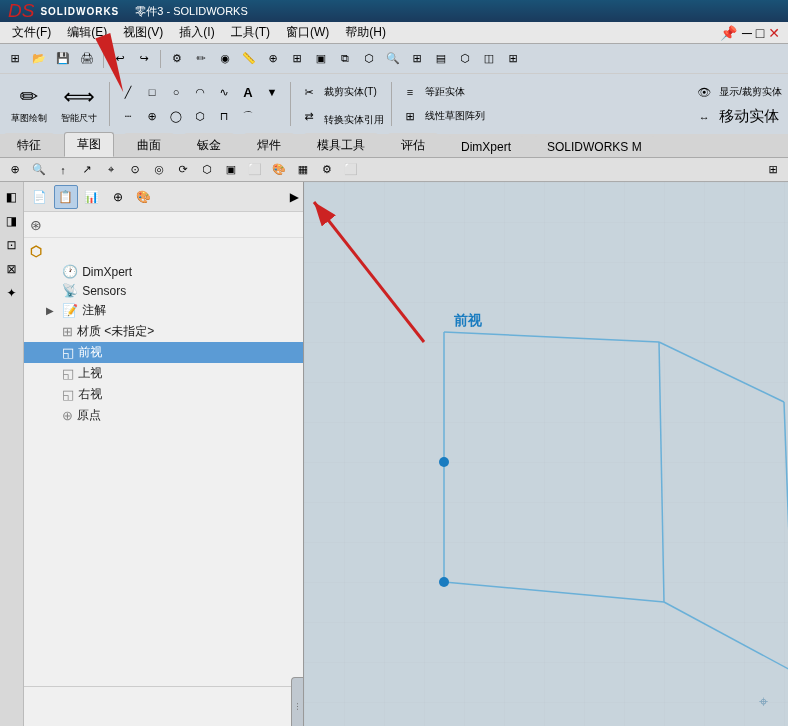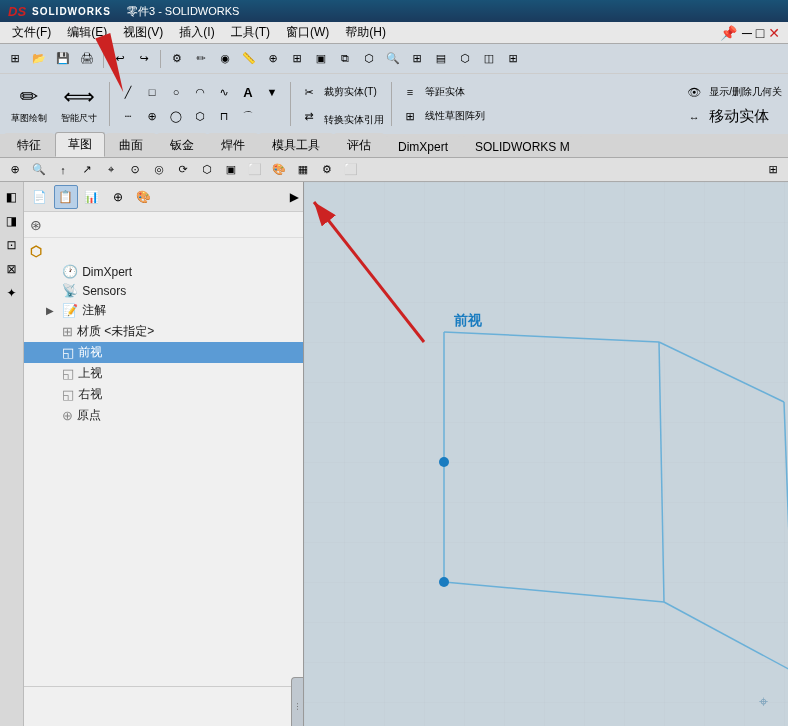--- a/index.html
+++ b/index.html
@@ -84,21 +84,21 @@
       padding: 0 4px;
     }
     .ftab {
       padding: 3px 12px;
       font-size: 12px;
       cursor: pointer;
       border: 1px solid transparent;
       border-bottom: none;
       border-radius: 3px 3px 0 0;
       background: #d4d4d4;
-      margin-right: 1px;
+      margin-right: 10px;
     }
     .ftab.active { background: #e8e8e8; border-color: #aaa; border-bottom: 1px solid #e8e8e8; }
 
     
     #main-area {
       display: flex;
       height: calc(726px - 22px - 22px - 30px - 60px - 24px - 24px);
       background: #c8d0d8;
     }
 
@@ -229,21 +229,21 @@
       border-radius: 4px 0 0 4px;
       display: flex;
       align-items: center;
       justify-content: center;
     }
   </style>
 </head>
 <body>
 
 <div id="title-bar">
-  <span style="color:#cc2222;font-weight:bold;font-size:13px;font-style:italic;">DS</span>
+  <span style="color:#cc2222;font-weight:normal;font-size:19px;font-style:italic;">DS</span>
   <span style="color:white;font-weight:bold;font-size:10px;letter-spacing:1px;">SOLIDWORKS</span>
   <span style="color:white;font-size:11px;margin-left:10px;">零件3 - SOLIDWORKS</span>
 </div>
 
 <div id="menu-bar">
   <div class="menu-item">文件(F)</div>
   <div class="menu-item">编辑(E)</div>
   <div class="menu-item">视图(V)</div>
   <div class="menu-item">插入(I)</div>
   <div class="menu-item">工具(T)</div>
@@ -343,21 +343,21 @@
     <div style="display:flex;align-items:center;gap:4px;">
       <div class="toolbar-btn-sm">⊞</div>
       <span style="font-size:10px;">线性草图阵列</span>
     </div>
   </div>
 
   <div style="margin-left:auto;display:flex;align-items:center;gap:4px;">
     <div style="display:flex;flex-direction:column;gap:2px;">
       <div style="display:flex;align-items:center;gap:4px;">
         <div class="toolbar-btn-sm">👁</div>
-        <span style="font-size:10px;">显示/删除几何关</span>
+        <span style="font-size:10px;">显示/裁剪实体</span>
       </div>
       <div style="display:flex;align-items:center;gap:4px;">
         <div class="toolbar-btn-sm">↔</div>
         <span style="font-size:15px;">移动实体</span>
       </div>
     </div>
   </div>
 </div>
 
 <div id="feature-tabs">

